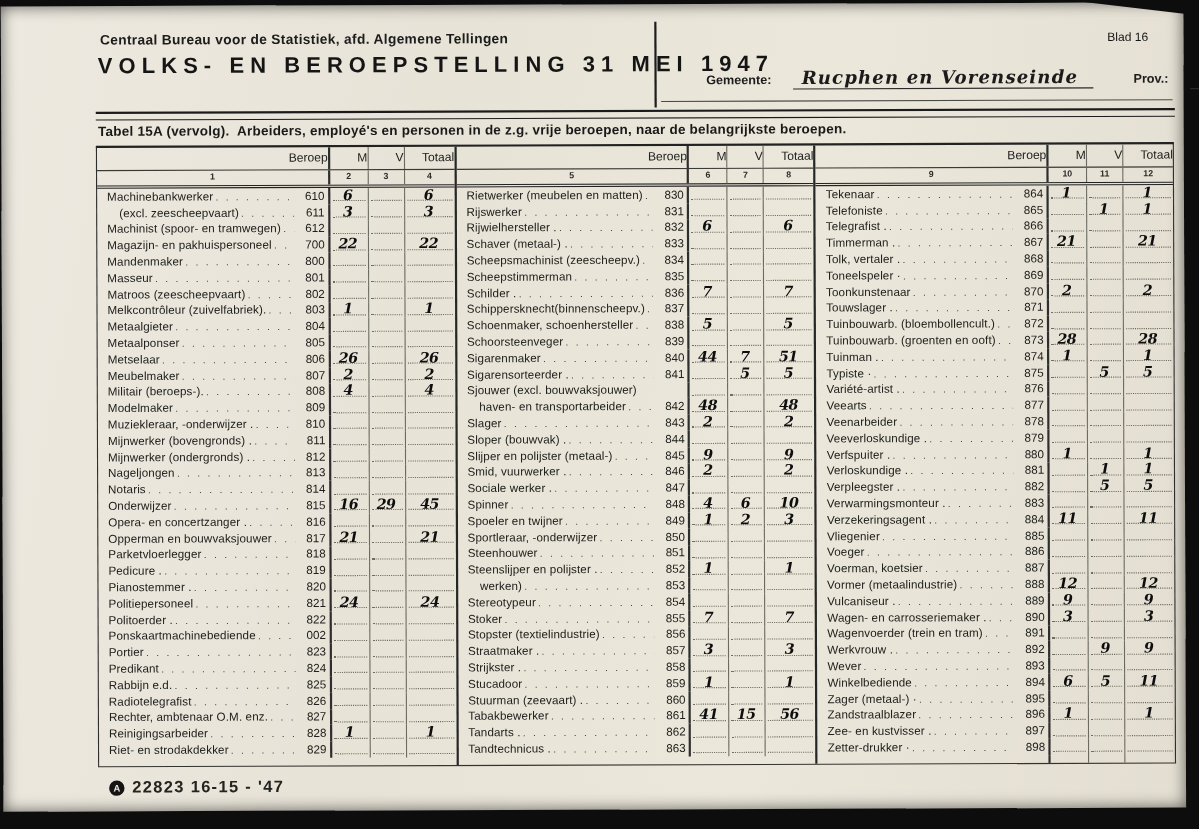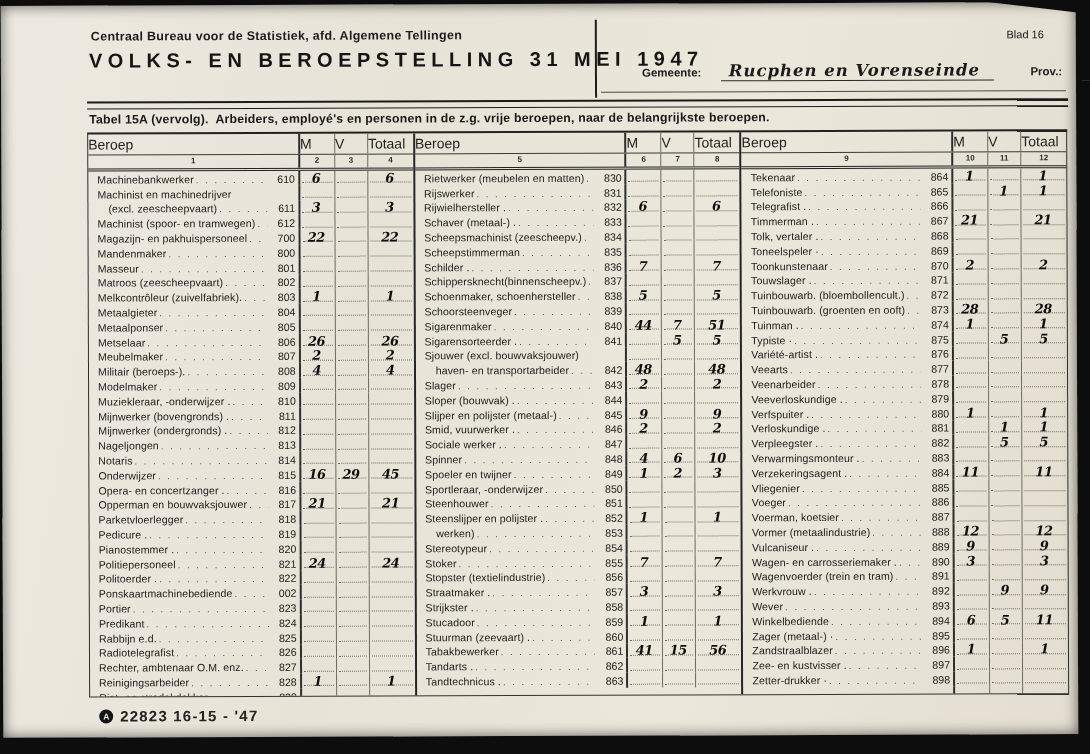--- a/index.html
+++ b/index.html
@@ -27,21 +27,21 @@
   .tbl section{flex:1 1 0;display:flex;flex-direction:column;min-width:0;}
   .tbl section + section{border-left:2.5px solid #262626;}
   .g-head{display:flex;height:20px;border-bottom:1px solid #3a3a35;align-items:center;}
   .g-nums{display:flex;height:13px;border-bottom:3px double #222;align-items:center;}
   .g-body{flex:1;display:flex;flex-direction:column;overflow:hidden;}
   .cell{box-sizing:border-box;}
   .h-name,.n-name{flex:1 1 0;text-align:center;min-width:0;}
   .h-m,.n-m,.val.m{width:36px;flex:0 0 36px;border-left:2px solid #2e2e2e;}
   .h-v,.n-v,.val.v{width:33px;flex:0 0 33px;border-left:1px solid #6b6b62;}
   .h-t,.n-t,.val.t{width:46px;flex:0 0 46px;border-left:1px solid #6b6b62;}
-  .g-head .cell{font-size:14px;color:#22221f;text-align:left;height:100%;line-height:20px;}
+  .g-head .cell{font-size:11px;color:#22221f;text-align:right;height:100%;line-height:20px;}
   .g-nums .cell{font-size:8px;font-weight:bold;color:#2b2b27;text-align:center;height:100%;line-height:12px;}
   .row{display:flex;height:14.81px;flex:0 0 14.81px;}
   .name{flex:1 1 0;min-width:0;display:flex;align-items:flex-end;padding:0 3px 1px 9px;overflow:hidden;}
   .bname{font-size:10.6px;color:#20201d;white-space:nowrap;letter-spacing:.1px;}
   .bname.ind{padding-left:11px;text-align:right;}
   .leaders{flex:1 1 0;min-width:0;overflow:hidden;white-space:nowrap;font-size:9.5px;color:#3c3c36;letter-spacing:2px;margin:0 2px;}
   .code{flex:0 0 26px;text-align:right;font-size:10.6px;color:#20201d;}
   .val{position:relative;}
   .val::after{content:"";position:absolute;left:2px;right:2px;bottom:2.5px;border-top:1.3px dotted rgba(75,75,62,.78);}
   .val .hw{position:absolute;left:0;right:2px;bottom:1px;text-align:center;
@@ -100,28 +100,20 @@
             <div class="cell val m">
               <div class="hw">6</div>
             </div>
             <div class="cell val v"></div>
             <div class="cell val t">
               <div class="hw">6</div>
             </div>
           </div>
           <div class="row">
             <div class="cell name">
-              <div class="bname">Machinist en machinedrijver</div>
-            </div>
-            <div class="cell val m"></div>
-            <div class="cell val v"></div>
-            <div class="cell val t"></div>
-          </div>
-          <div class="row">
-            <div class="cell name">
               <div class="bname ind">(excl. zeescheepvaart)</div>
               <div class="leaders">. . . . . . . . . . . . . . . . . . . . . . . . . . . . . . . . . . . . . . . . </div>
               <div class="code">611</div>
             </div>
             <div class="cell val m">
               <div class="hw">3</div>
             </div>
             <div class="cell val v"></div>
             <div class="cell val t">
               <div class="hw">3</div>

